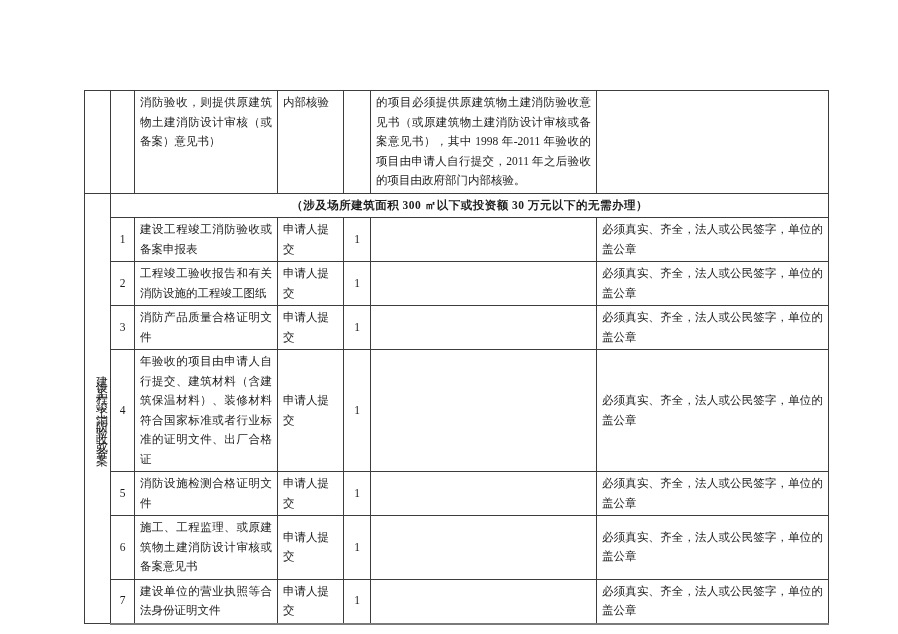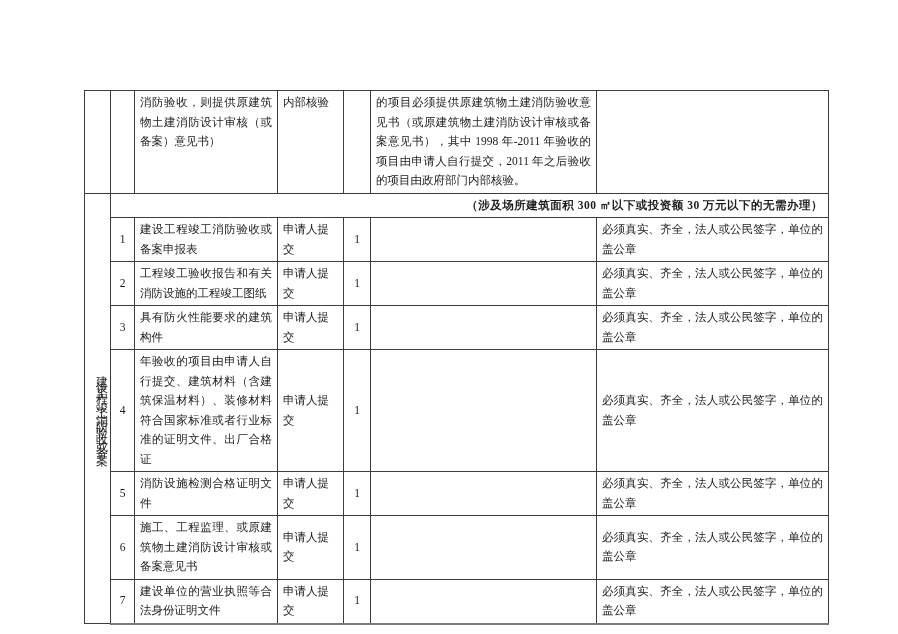--- a/index.html
+++ b/index.html
@@ -38,21 +38,21 @@
   td.cont-method{text-align:left;padding:2px 1px;}
   td.cont-remark{
     text-align:justify;
     font-size:11px;
     line-height:17.2px;
     padding:3px 6px;
   }
   
   td.section-header{
     border-top:2px solid #5a5a5a;
-    text-align:right;
+    text-align:center;
     font-weight:bold;
     font-size:15px;
     line-height:20px;
     padding:1px 2px;
     letter-spacing:0.5px;
     white-space:nowrap;
   }
   
   td.side-label-cell{
     border-top:2px solid #5a5a5a;
@@ -138,21 +138,21 @@
       <td class="num-cell">2</td>
       <td class="name-cell">工程竣工验收报告和有关消防设施的工程竣工图纸</td>
       <td class="method-cell">申请人提交</td>
       <td class="count-cell">1</td>
       <td class="blank-cell"></td>
       <td class="remark-cell">必须真实、齐全，法人或公民签字，单位的盖公章</td>
     </tr>
 
     <tr style="height:40px">
       <td class="num-cell">3</td>
-      <td class="name-cell">具有防火性能要求的建筑构件</td>
+      <td class="name-cell">消防产品质量合格证明文件</td>
       <td class="method-cell">申请人提交</td>
       <td class="count-cell">1</td>
       <td class="blank-cell"></td>
       <td class="remark-cell">必须真实、齐全，法人或公民签字，单位的盖公章</td>
     </tr>
 
     <tr style="height:85px">
       <td class="num-cell">4</td>
       <td class="name-cell">年验收的项目由申请人自行提交、建筑材料（含建筑保温材料）、装修材料符合国家标准或者行业标准的证明文件、出厂合格证</td>
       <td class="method-cell">申请人提交</td>

